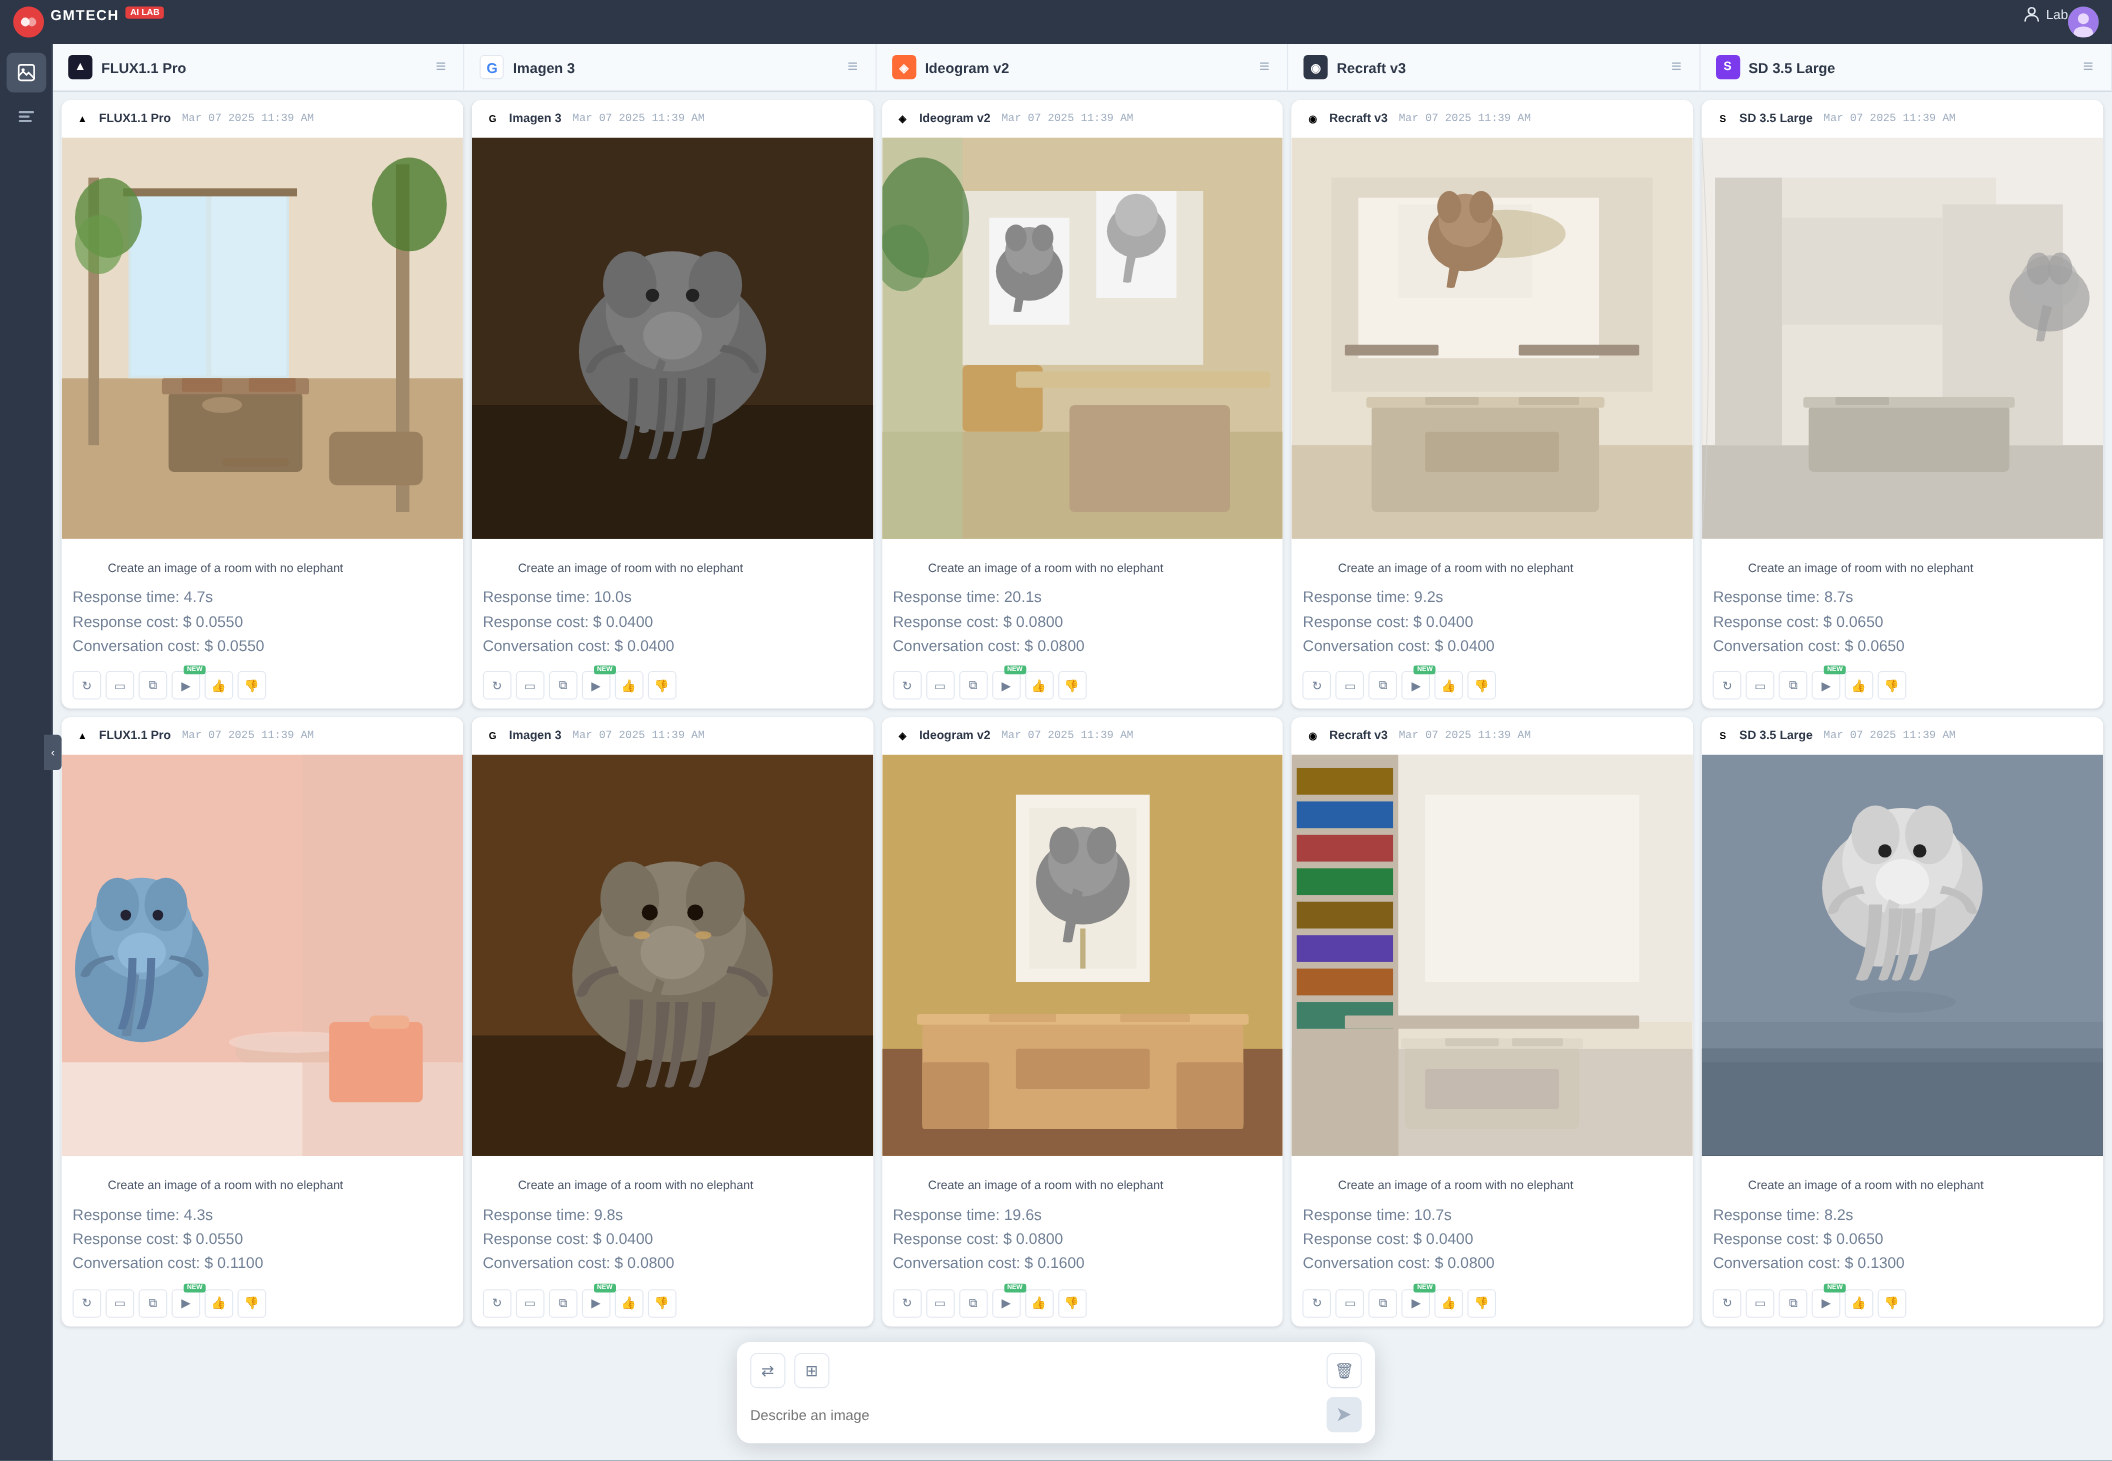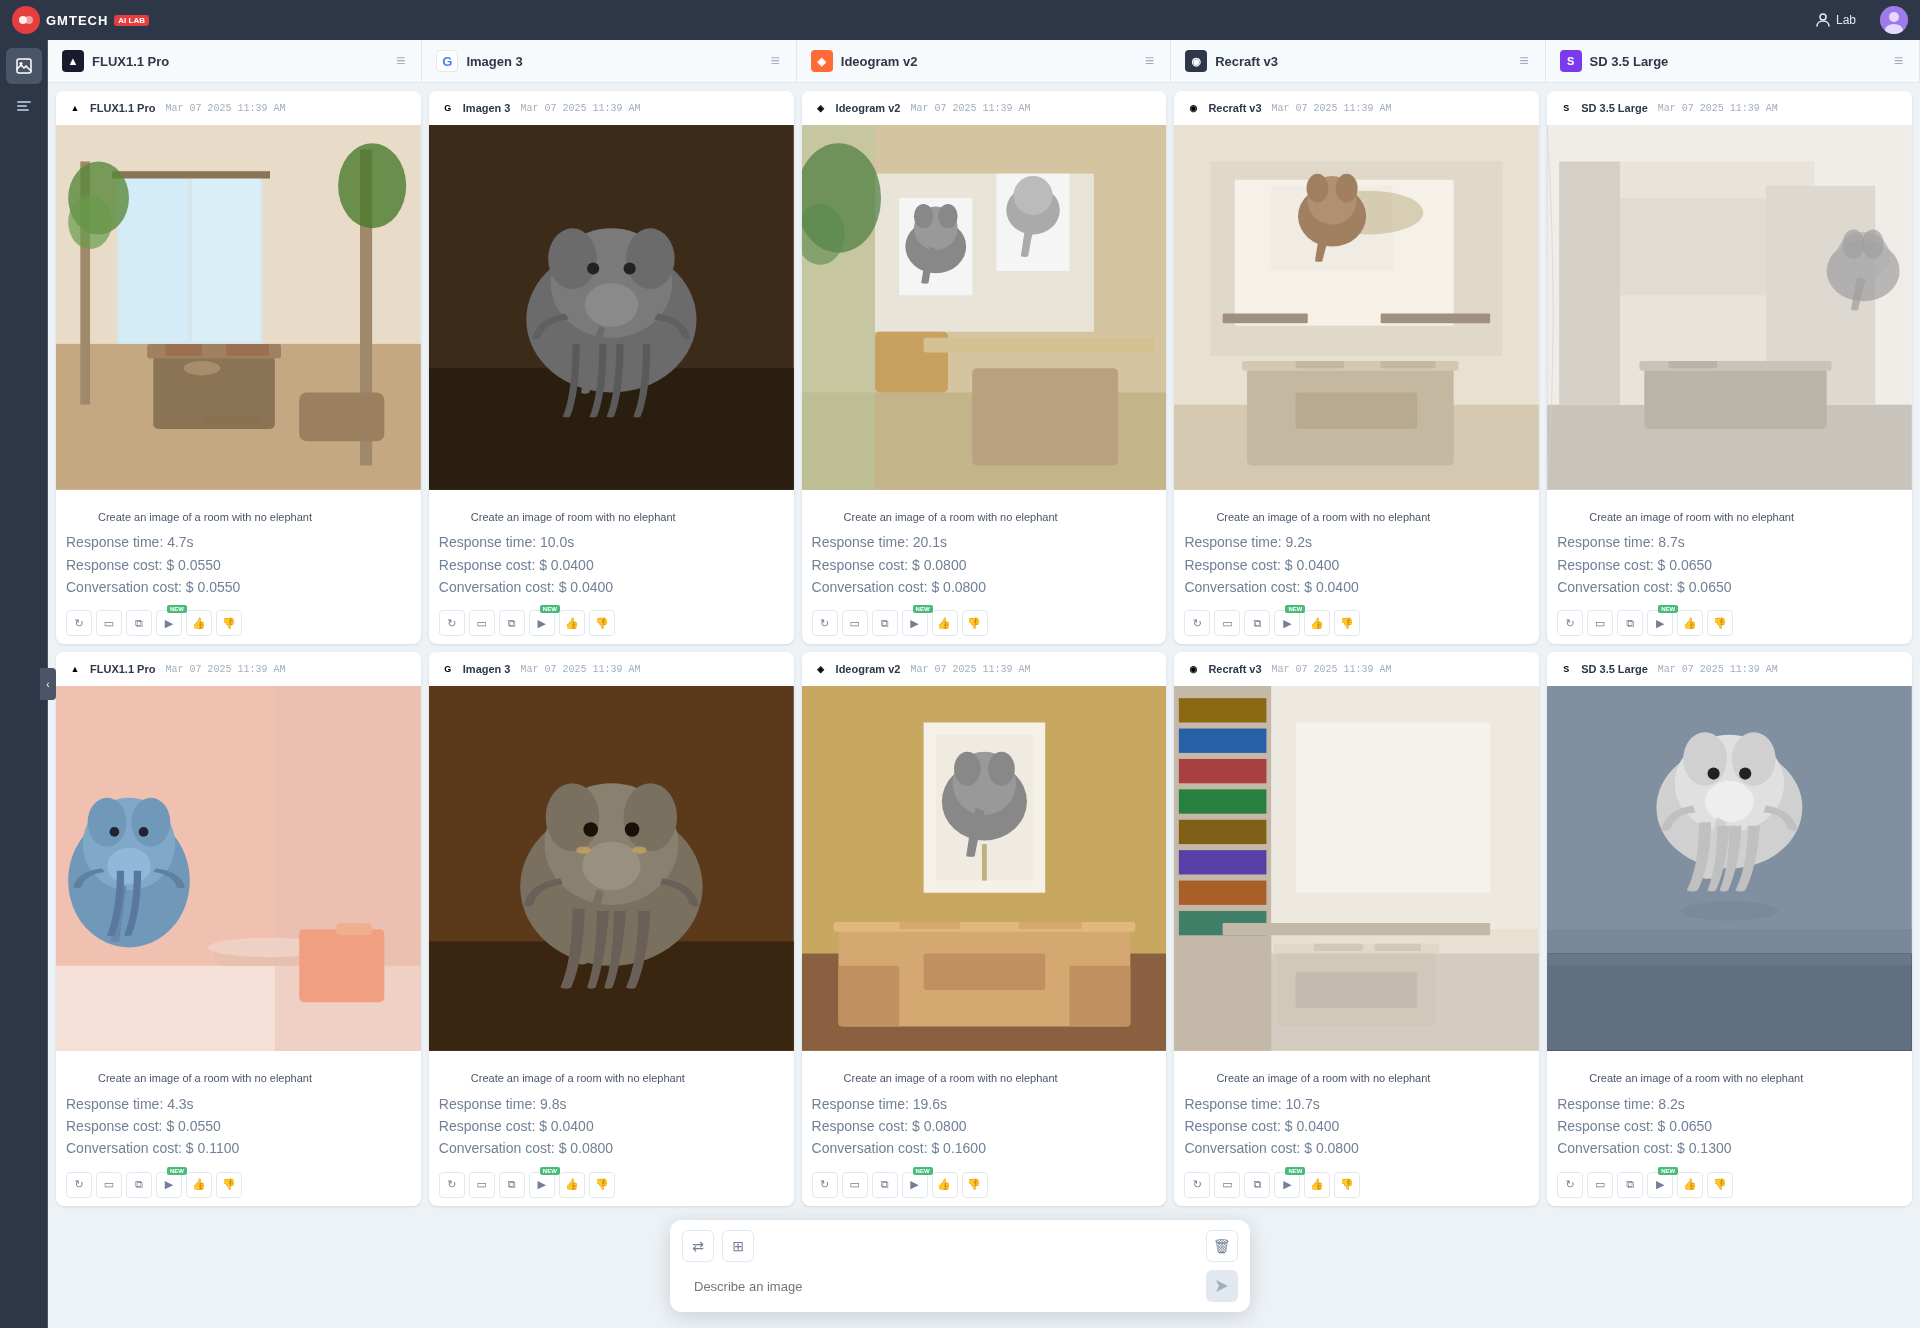--- a/index.html
+++ b/index.html
@@ -8,25 +8,25 @@
     
     .top-nav {
       height: 40px;
       background: #2d3748;
       display: flex;
       align-items: center;
       padding: 0 12px;
       gap: 8px;
       justify-content: space-between;
     }
-    .logo-area { display: flex; align-items: center; gap: 6px; }
+    .logo-area { display: flex; align-items: flex-start; gap: 6px; }
     .logo-circle { width: 28px; height: 28px; background: #e53e3e; border-radius: 50%; display: flex; align-items: center; justify-content: center; color: white; font-size: 10px; font-weight: bold; }
     .logo-text { color: white; font-size: 13px; font-weight: bold; letter-spacing: 1px; }
     .ai-lab-badge { background: #e53e3e; color: white; font-size: 8px; font-weight: bold; padding: 1px 4px; border-radius: 3px; }
-    .nav-right { display: flex; align-items: center; gap: 24px; }
+    .nav-right { display: flex; align-items: flex-start; gap: 0; }
     .nav-user { display: flex; align-items: center; gap: 6px; color: #e2e8f0; font-size: 12px; }
     .user-avatar { width: 28px; height: 28px; border-radius: 50%; background: #718096; overflow: hidden; }
 
     
     .main-layout { display: flex; height: calc(100vh - 40px); }
 
     
     .sidebar {
       width: 48px;
       background: #2d3748;
@@ -211,21 +211,20 @@
       display: flex;
       align-items: center;
       justify-content: center;
       font-size: 14px;
       color: #718096;
     }
     .bottom-bar-input-row {
       display: flex;
       align-items: center;
       gap: 8px;
-      margin-left: 12px;
     }
     .bottom-bar-input {
       flex: 1;
       border: none;
       outline: none;
       font-size: 13px;
       color: #a0aec0;
       background: transparent;
     }
     .send-btn {

